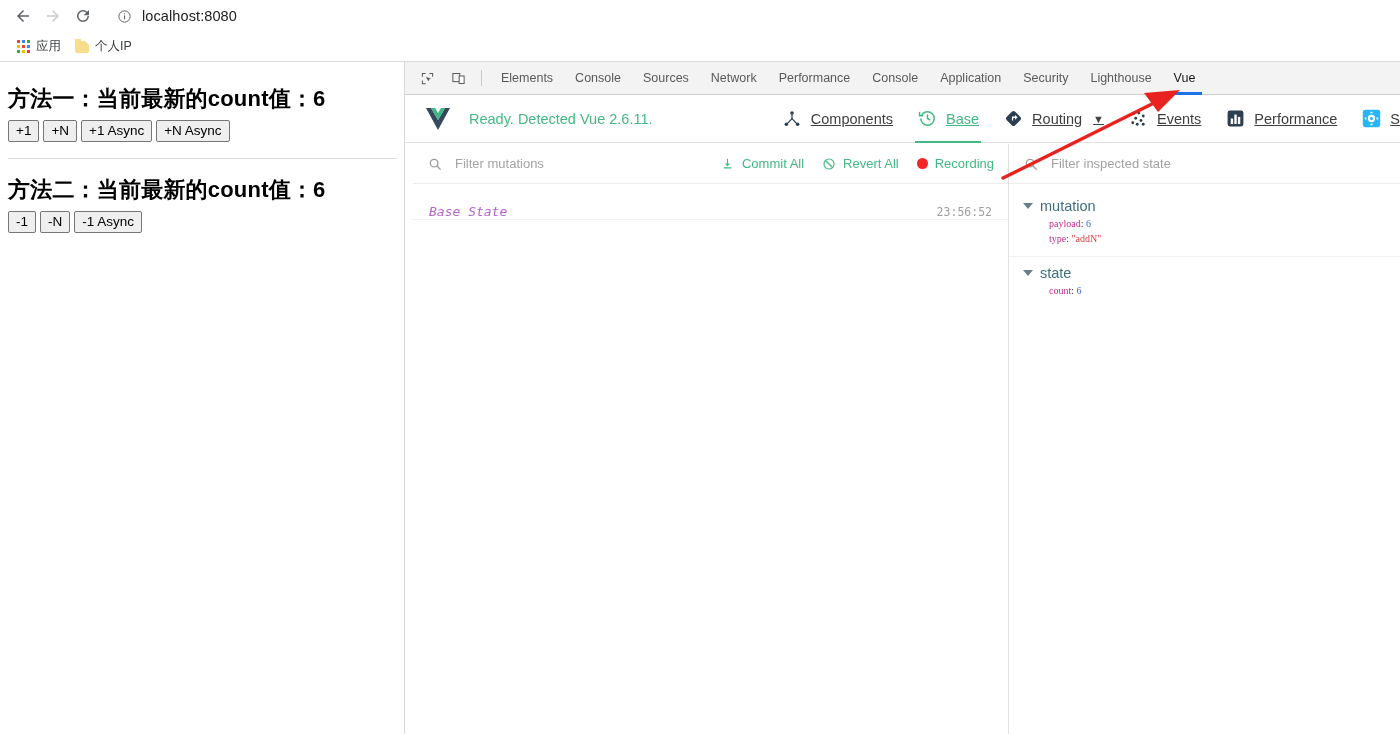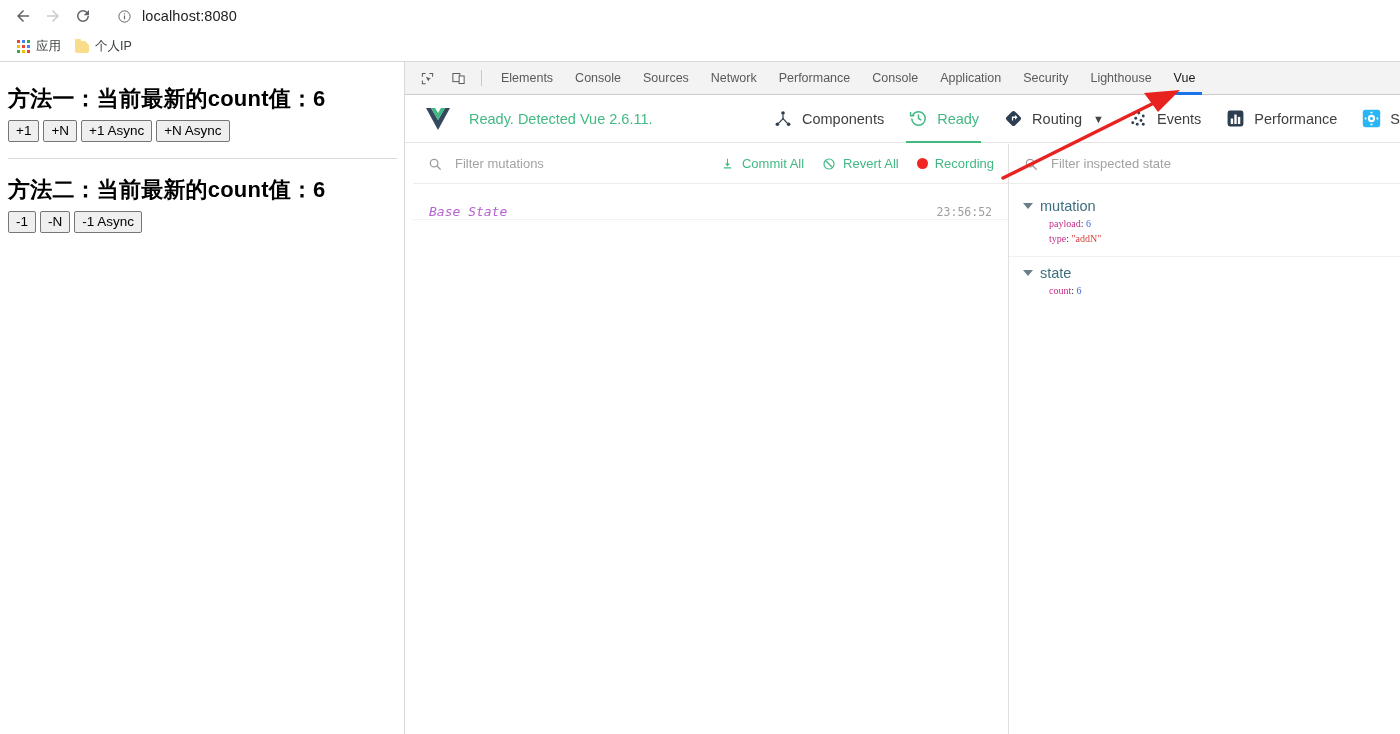--- a/index.html
+++ b/index.html
@@ -59,21 +59,21 @@
   .dt-tabs { display:flex; align-items:center; height:33px; }
   .dt-tab { height:33px; padding:0 11px; display:flex; align-items:center; font-size:12.5px; color:#5a5a5a; cursor:pointer; position:relative; }
   .dt-tab.active { color:#1a1a1a; }
   .dt-tab.active::after { content:""; position:absolute; left:4px; right:4px; bottom:0; height:3px; background:#1a73e8; }
 
   
   .vue-bar { height:48px; width:995px; background:#fff; border-bottom:1px solid #e3e3e3; display:flex; align-items:center; position:relative; }
   .vue-logo { width:26px; height:24px; margin-left:20px; position:relative; }
   .vue-status { font-size:14.5px; color:#42b983; margin-left:18px; white-space:nowrap; }
   .vue-tabs { display:flex; align-items:center; height:48px; margin-left:auto; }
-  .vue-tab { height:48px; display:flex; align-items:center; gap:9px; padding:0 12px; font-size:14.5px; color:#3f3f3f; cursor:pointer; position:relative; white-space:nowrap; }
+  .vue-tab { height:48px; display:flex; align-items:center; gap:9px; padding:0 12px; font-size:14.5px; color:#3f3f3f; cursor:pointer; position:relative; white-space:nowrap;text-decoration:underline; }
   .vue-tab.active { color:#42b983; }
   .vue-tab.active::after { content:""; position:absolute; left:10px; right:10px; bottom:0; height:2px; background:#42b983; }
   .vt-ico { width:20px; height:20px; display:flex; align-items:center; justify-content:center; }
   .chev { font-size:11px; color:#444; margin-left:2px; }
 
   
   .vue-main { position:absolute; left:8px; top:82px; width:995px; height:590px; display:flex; }
   .mut-pane { width:596px; height:590px; border-right:1px solid #e0e0e0; display:flex; flex-direction:column; background:#fff; }
   .insp-pane { width:398px; height:590px; background:#fff; display:flex; flex-direction:column; }
 
@@ -248,21 +248,21 @@
         </div>
 
         <div class="vue-tab active">
           <span class="vt-ico">
             <svg width="19" height="19" viewBox="0 0 24 24" fill="none" stroke="#42b983" stroke-width="1.9">
                 <path d="M3.5 12a8.5 8.5 0 108.5-8.5c-3.1 0-5.8 1.7-7.3 4.2"></path>
                 <path d="M2 4.4v4h4" stroke-linecap="round"></path>
                 <path d="M12 7.6V12l3 1.8" stroke-linecap="round"></path>
               </svg>
           </span>
-          <span>Ready</span>
+          <span>Base</span>
         </div>
 
         <div class="vue-tab">
           <span class="vt-ico">
             <svg width="19" height="19" viewBox="0 0 24 24">
                 <rect x="4.5" y="4.5" width="15" height="15" rx="3" transform="rotate(45 12 12)" fill="#2c3e50"></rect>
                 <path d="M10 9.5h4v-2l3.2 3-3.2 3v-2h-2.4v3H10z" fill="#fff"></path>
               </svg>
           </span>
           <span>Routing</span>

